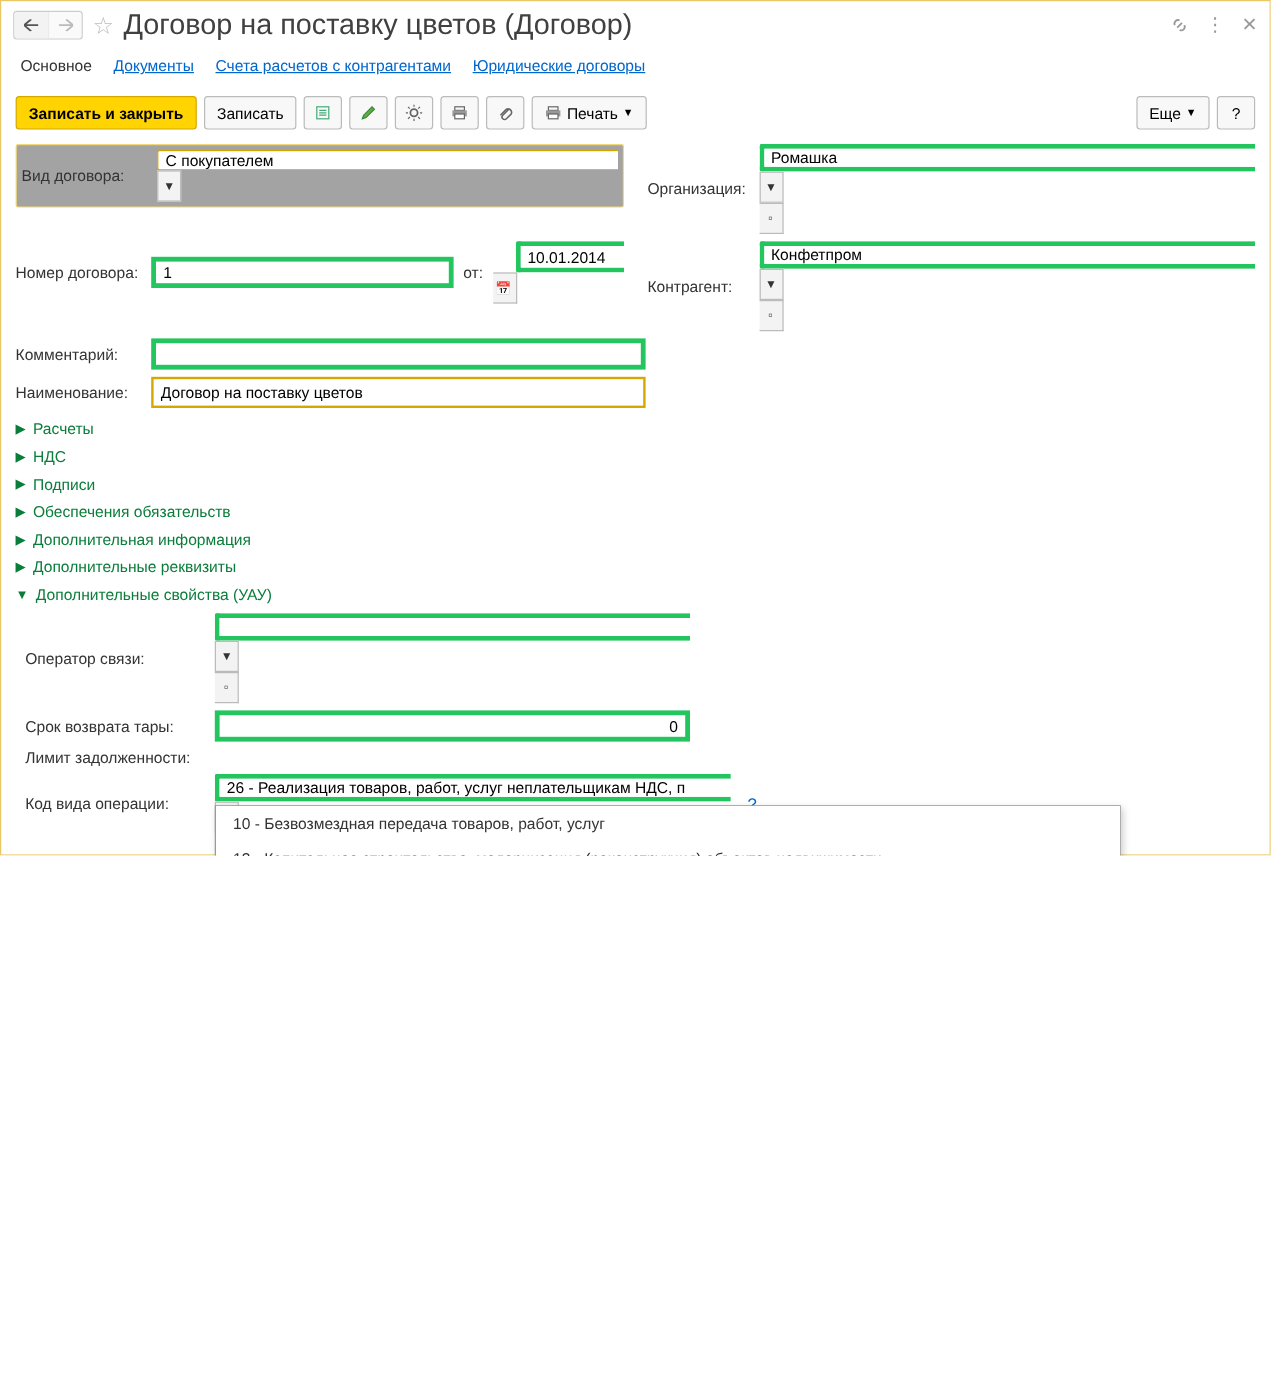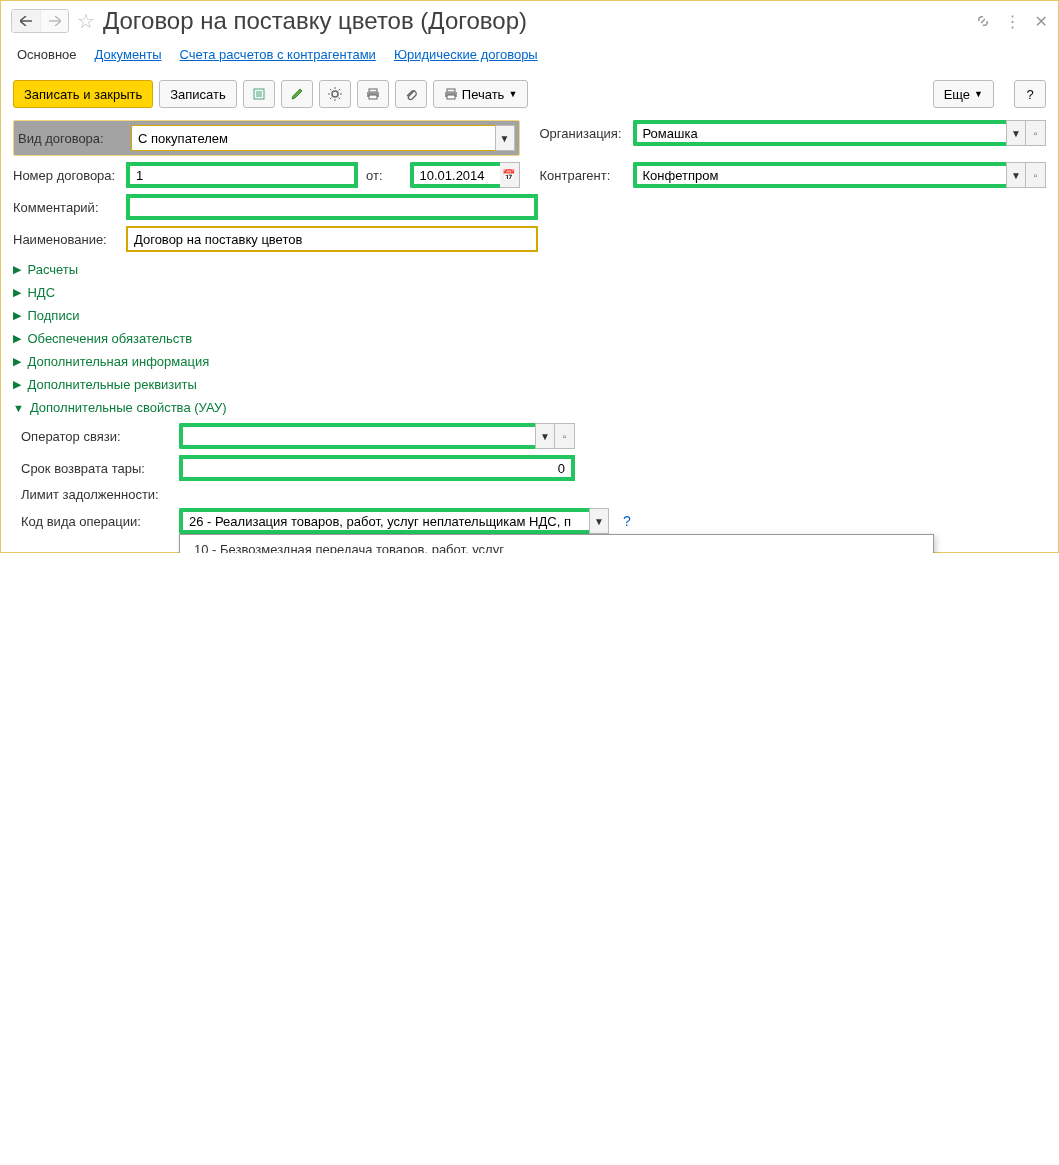--- a/index.html
+++ b/index.html
@@ -12,30 +12,30 @@
   .nav-btn.disabled { opacity: 0.4; }
   .star-icon { font-size: 20px; color: #bbb; }
   .title { font-size: 24px; color: #404040; flex: 1; }
   .title-right { display: flex; gap: 14px; align-items: center; color: #999; }
   .title-right span { cursor: pointer; font-size: 16px; }
   .tabs { display: flex; gap: 18px; padding: 6px 16px 10px; font-size: 13px; }
   .tab { color: #0066cc; text-decoration: underline; cursor: pointer; }
   .tab.active { color: #333; text-decoration: none; }
   .toolbar { display: flex; gap: 6px; padding: 8px 12px 12px; align-items: center; }
   .btn { height: 28px; padding: 0 10px; border: 1px solid #bbb; background: #f8f8f8; border-radius: 3px; cursor: pointer; font-size: 13px; display: flex; align-items: center; gap: 4px; }
-  .btn.primary { background: #ffd400; border-color: #d4a800; font-weight: normal; }
+  .btn.primary { background: #ffd400; border-color: #d4a800; font-weight: bold; }
   .btn.icon-only { width: 32px; padding: 0; justify-content: center; }
-  .toolbar-right { margin-left: auto; display: flex; gap: 20px; }
+  .toolbar-right { margin-left: auto; display: flex; gap: 6px; }
   .form-area { padding: 0 12px 12px; }
   .row { display: flex; align-items: center; gap: 8px; margin-bottom: 6px; }
   .hl-row { background: #a3a3a3; border: 1px solid #f0d77a; padding: 4px; border-radius: 2px; }
   .label { width: 105px; font-size: 13px; color: #333; flex-shrink: 0; }
   .input { height: 26px; border: 4px solid #22c55e; padding: 0 6px; font-size: 13px; background: #fff; }
   .input.hl { border: 1px solid #d4a800; }
-  .combo { display: flex; }
+  .combo { display: flex; flex-direction: column; }
   .combo .input { border-right: none; border-radius: 2px 0 0 2px; }
   .combo-btn { width: 20px; height: 26px; border: 1px solid #bbb; background: #f3f3f3; display: flex; align-items: center; justify-content: center; cursor: pointer; font-size: 10px; }
   .combo-btn + .combo-btn { border-left: none; }
   .two-col { display: flex; gap: 20px; }
   .col { flex: 1; }
   .collapse { display: flex; align-items: center; gap: 6px; color: #0a7d3a; cursor: pointer; padding: 4px 0; font-size: 13px; }
   .collapse .arrow { font-size: 11px; }
   .sub-form { padding: 4px 0 0 8px; }
   .sub-form .label { width: 150px; }
   .dropdown { position: relative; }

